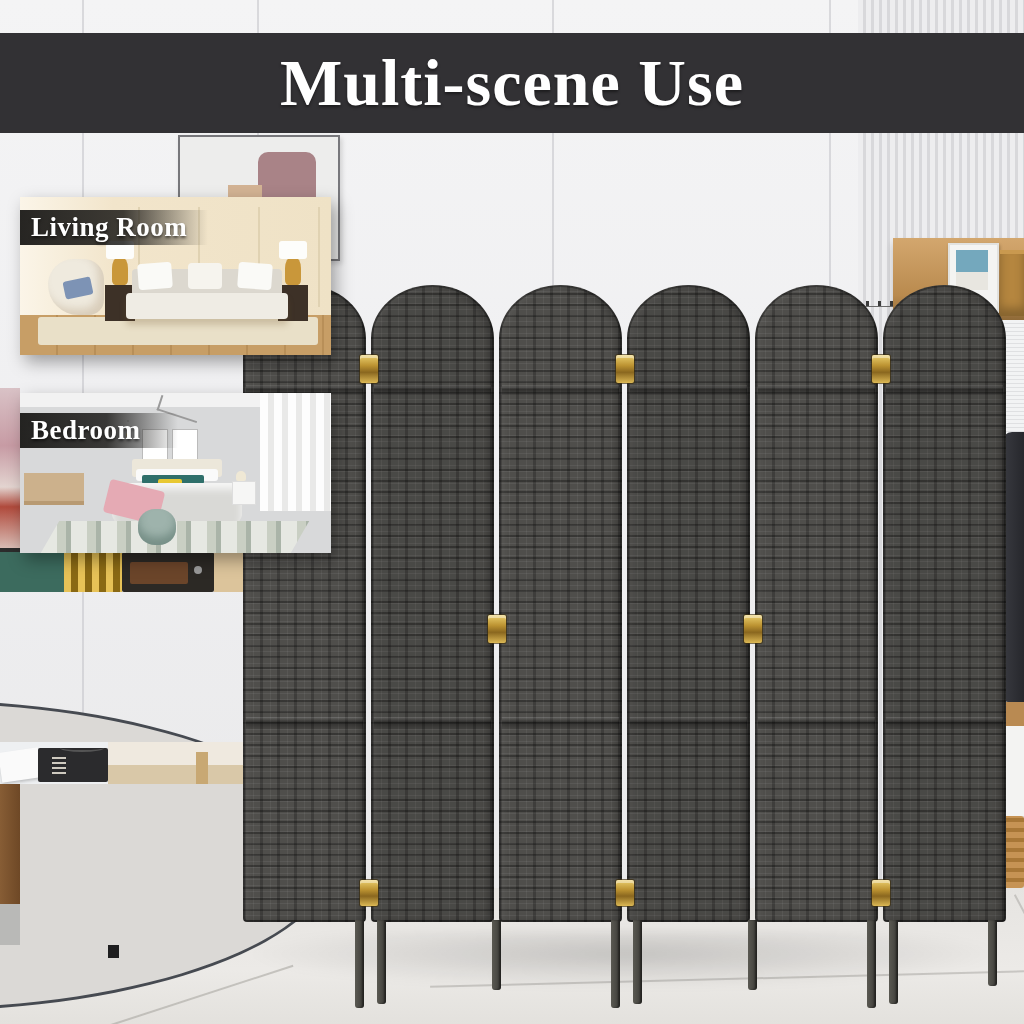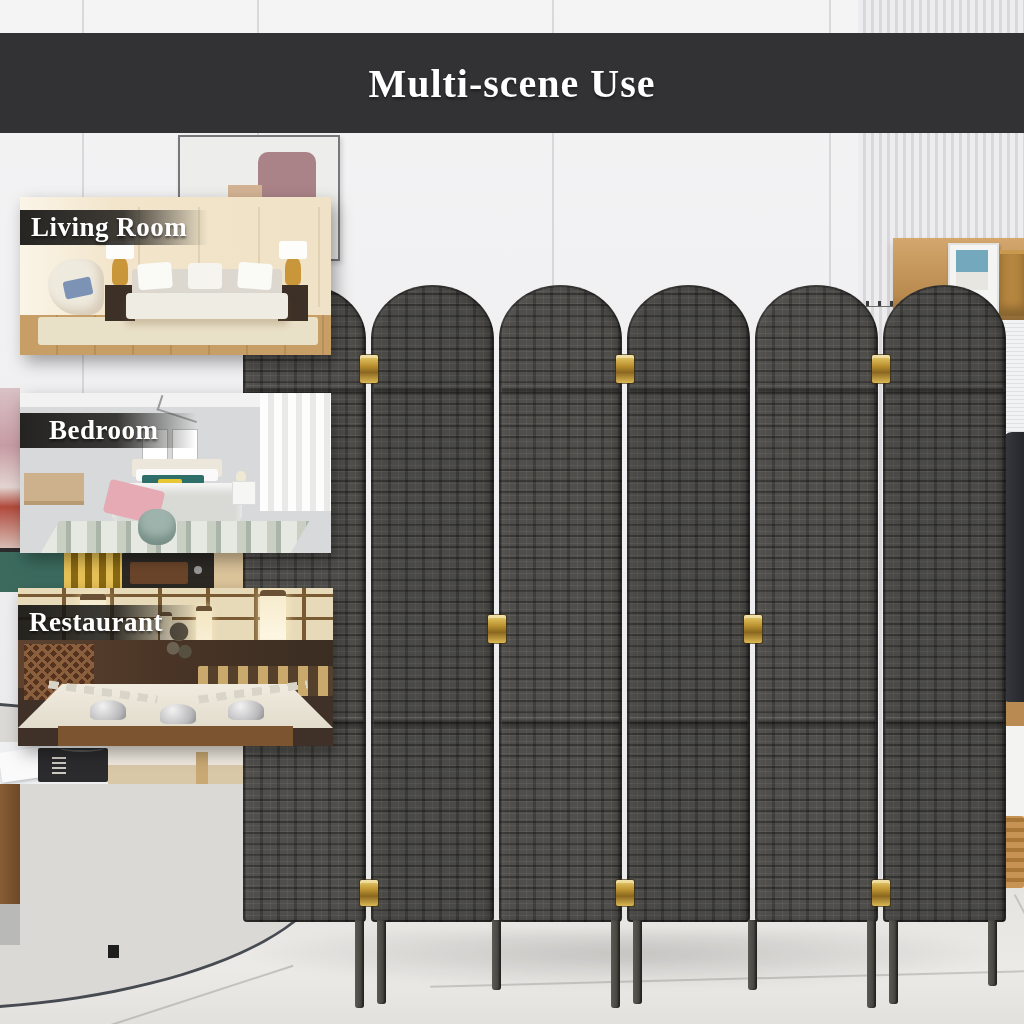--- a/index.html
+++ b/index.html
@@ -2,21 +2,21 @@
 <html><head>
 <meta charset="utf-8">
 <style>
   html,body{margin:0;padding:0;background:#888;}
   #stage{position:relative;width:1024px;height:1024px;overflow:hidden;
          font-family:"Liberation Serif","DejaVu Serif",serif;background:#f1f1f2;}
   .abs{position:absolute;}
   
   #banner{left:0;top:33px;width:1024px;height:100px;background:#323134;
           display:flex;align-items:center;justify-content:center;z-index:60;}
-  #banner .title{color:#fff;font-size:40px;font-weight:700;letter-spacing:1px;
+  #banner .title{color:#fff;font-size:66px;font-weight:700;letter-spacing:1px;
           text-shadow:0 2px 3px rgba(0,0,0,.45);}
   
   .thumb{position:absolute;overflow:hidden;z-index:50;box-shadow:5px 7px 16px rgba(0,0,0,.35);}
   .slabel{position:absolute;left:0;height:35px;display:flex;align-items:center;
           background:linear-gradient(90deg,rgba(22,21,19,.93) 0%,rgba(22,21,19,.82) 55%,rgba(22,21,19,0) 100%);}
   .slabel span{color:#fff;font-size:27px;font-weight:700;line-height:1;padding-left:11px;
           letter-spacing:.5px;text-shadow:0 2px 3px rgba(0,0,0,.6);}
   
   .panel{position:absolute;width:123px;height:637px;background-color:#4f4e4b;
      background-image:
@@ -199,56 +199,20 @@
     <div class="abs" style="left:116px;top:76px;width:82px;height:12px;background:#fafafa;border-radius:3px;"></div>
     <div class="abs" style="left:122px;top:82px;width:62px;height:9px;background:#2f6f6a;border-radius:2px;"></div>
     <div class="abs" style="left:138px;top:86px;width:24px;height:9px;background:#e8c832;border-radius:2px;"></div>
     <div class="abs" style="left:92px;top:90px;width:130px;height:52px;background:#d9d9d6;border-radius:8px 8px 40% 40%;box-shadow:inset 0 6px 8px rgba(255,255,255,.8);"></div>
     <div class="abs" style="left:86px;top:92px;width:56px;height:34px;background:#e5aab4;border-radius:4px;transform:rotate(14deg);"></div>
     <div class="abs" style="left:212px;top:88px;width:22px;height:22px;background:#f6f6f5;border:1px solid #ddd;"></div>
     <div class="abs" style="left:216px;top:78px;width:10px;height:10px;background:#efe8d5;border-radius:50% 50% 20% 20%;"></div>
     <div class="abs" style="left:30px;top:128px;width:250px;height:32px;
          background:repeating-linear-gradient(60deg,#e6e8e2 0 14px,#c9cfc3 14px 22px,#aab4a8 22px 26px);transform:skewX(-30deg);"></div>
     <div class="abs" style="left:118px;top:116px;width:38px;height:36px;background:#9eb3ac;border-radius:45%;box-shadow:inset 0 -8px 8px rgba(60,90,80,.4);"></div>
-    <div class="slabel" style="top:20px;width:158px;padding-left:18px;">
+    <div class="slabel" style="top:20px;width:158px;">
       <span>Bedroom</span>
     </div>
   </div>
 
-  <div class="thumb" style="left:18px;top:588px;width:315px;height:158px;background:#3f3128;">
-    <div class="abs" style="left:0;top:0;width:315px;height:52px;background:#e7dab9;
-         background-image:repeating-linear-gradient(90deg,transparent 0 44px,#7a5a33 44px 48px),repeating-linear-gradient(0deg,transparent 0 20px,#7a5a33 20px 23px);"></div>
-    <div class="abs" style="left:62px;top:6px;width:26px;height:54px;border-radius:4px 4px 8px 8px;
-         background:linear-gradient(180deg,#6a5136 12%,#f7ecce 12%,#fdf6e2 80%,#e8d9b4);box-shadow:0 0 12px rgba(255,240,190,.8);"></div>
-    <div class="abs" style="left:242px;top:2px;width:26px;height:60px;border-radius:4px 4px 8px 8px;
-         background:linear-gradient(180deg,#6a5136 10%,#f7ecce 10%,#fdf6e2 80%,#e8d9b4);box-shadow:0 0 12px rgba(255,240,190,.8);"></div>
-    <div class="abs" style="left:178px;top:18px;width:16px;height:40px;border-radius:3px;
-         background:linear-gradient(180deg,#6a5136 12%,#f3e6c2 12%,#faf0d8 100%);box-shadow:0 0 8px rgba(255,240,190,.7);"></div>
-    <div class="abs" style="left:142px;top:24px;width:12px;height:32px;border-radius:3px;
-         background:linear-gradient(180deg,#6a5136 14%,#f3e6c2 14%,#faf0d8 100%);"></div>
-    <div class="abs" style="left:0;top:52px;width:315px;height:48px;
-         background:linear-gradient(90deg,#5d4330 0%,#4a3526 45%,#3a2d22 100%);"></div>
-    <div class="abs" style="left:6px;top:56px;width:70px;height:56px;
-         background:repeating-linear-gradient(45deg,#8a5f3d 0 3px,transparent 3px 8px),repeating-linear-gradient(-45deg,#8a5f3d 0 3px,transparent 3px 8px);background-color:#55321e;"></div>
-    <div class="abs" style="left:180px;top:78px;width:135px;height:30px;
-         background:repeating-linear-gradient(90deg,#c9a96c 0 10px,#55402c 10px 20px);border-radius:2px;"></div>
-    <div class="abs" style="left:146px;top:24px;width:30px;height:66px;
-         background:radial-gradient(circle at 50% 30%,#5f5747 18%,transparent 20%),radial-gradient(circle at 30% 55%,#6c6253 14%,transparent 16%),radial-gradient(circle at 70% 60%,#55503f 14%,transparent 16%);"></div>
-    <div class="abs" style="left:0;top:96px;width:315px;height:44px;
-         background:linear-gradient(180deg,#f0ebdf,#e2dccc);clip-path:polygon(14% 0,86% 0,100% 100%,0 100%);"></div>
-    <div class="abs" style="left:40px;top:138px;width:235px;height:20px;background:#7c5530;"></div>
-    <div class="abs" style="left:72px;top:112px;width:36px;height:20px;border-radius:50% 50% 20% 20%;
-         background:radial-gradient(circle at 35% 30%,#f2f2f2,#b9b9bb 70%,#8d8d90);"></div>
-    <div class="abs" style="left:142px;top:116px;width:36px;height:20px;border-radius:50% 50% 20% 20%;
-         background:radial-gradient(circle at 35% 30%,#f2f2f2,#b9b9bb 70%,#8d8d90);"></div>
-    <div class="abs" style="left:210px;top:112px;width:36px;height:20px;border-radius:50% 50% 20% 20%;
-         background:radial-gradient(circle at 35% 30%,#f2f2f2,#b9b9bb 70%,#8d8d90);"></div>
-    <div class="abs" style="left:30px;top:100px;width:110px;height:8px;
-         background:repeating-linear-gradient(90deg,#d8d4c8 0 10px,transparent 10px 18px);transform:rotate(8deg);"></div>
-    <div class="abs" style="left:180px;top:100px;width:110px;height:8px;
-         background:repeating-linear-gradient(90deg,#d8d4c8 0 10px,transparent 10px 18px);transform:rotate(-8deg);"></div>
-    <div class="slabel" style="top:17px;width:180px;">
-      <span>Restaurant</span>
-    </div>
-  </div>
 
 
 </div>
 
 </body></html>

